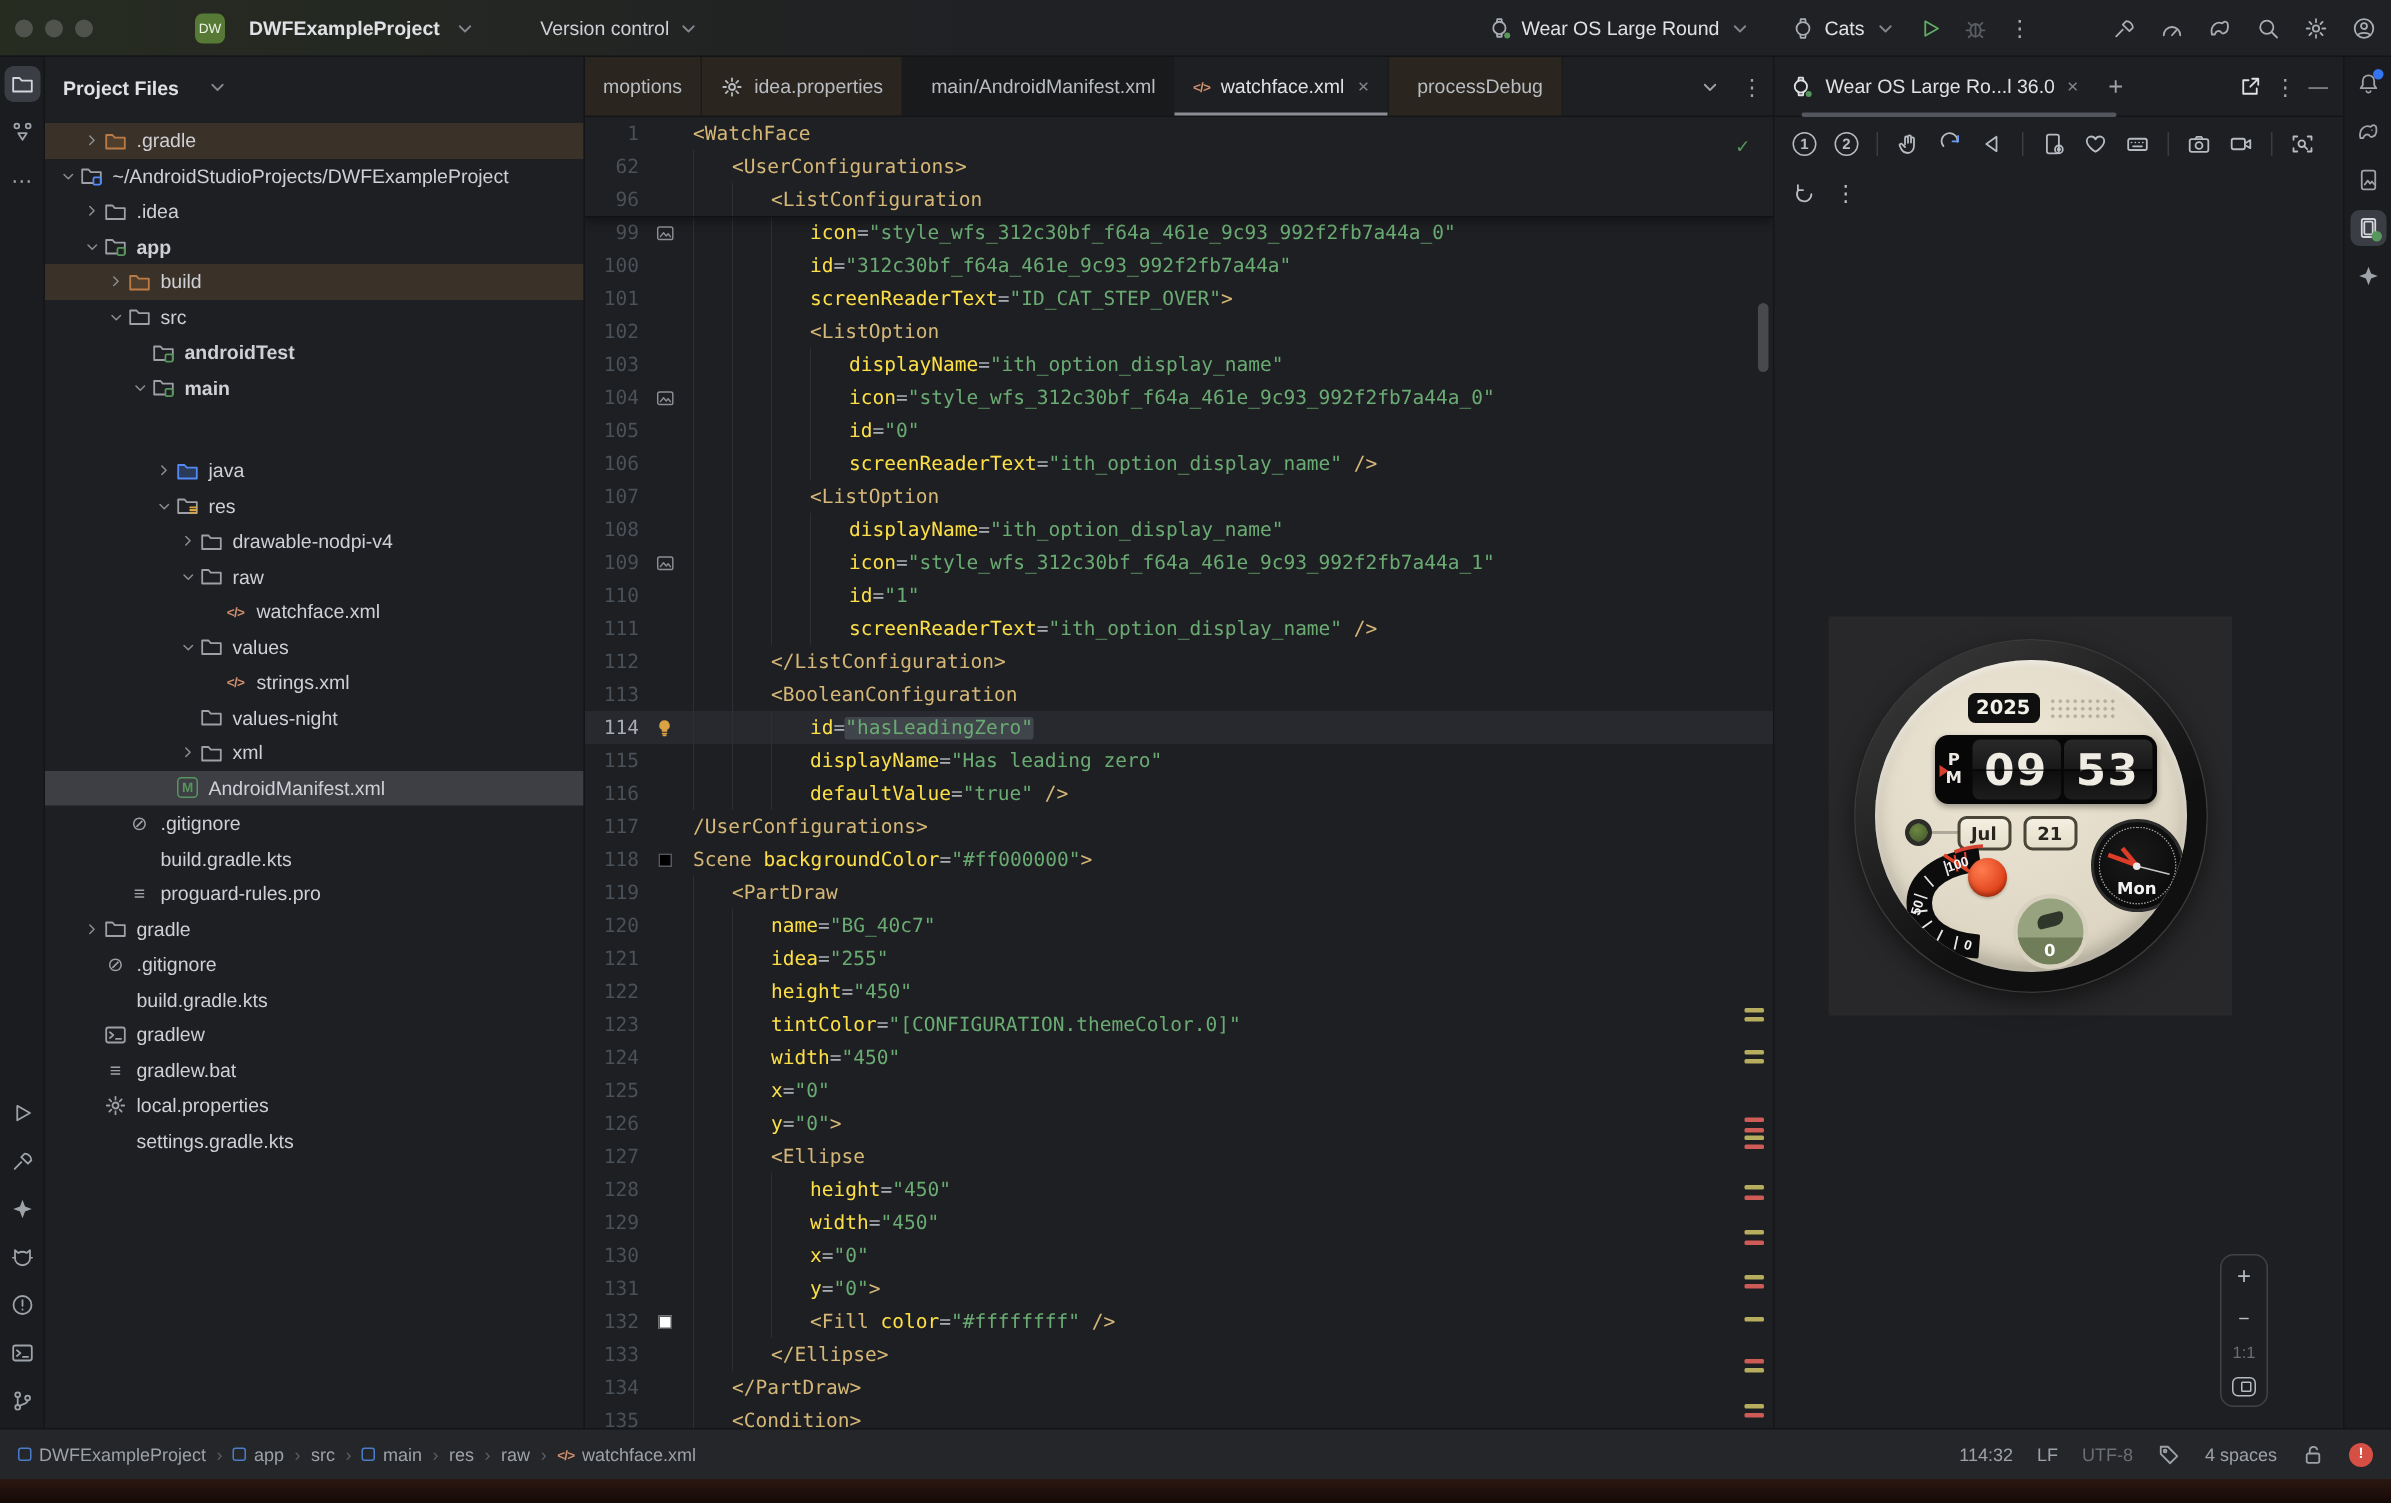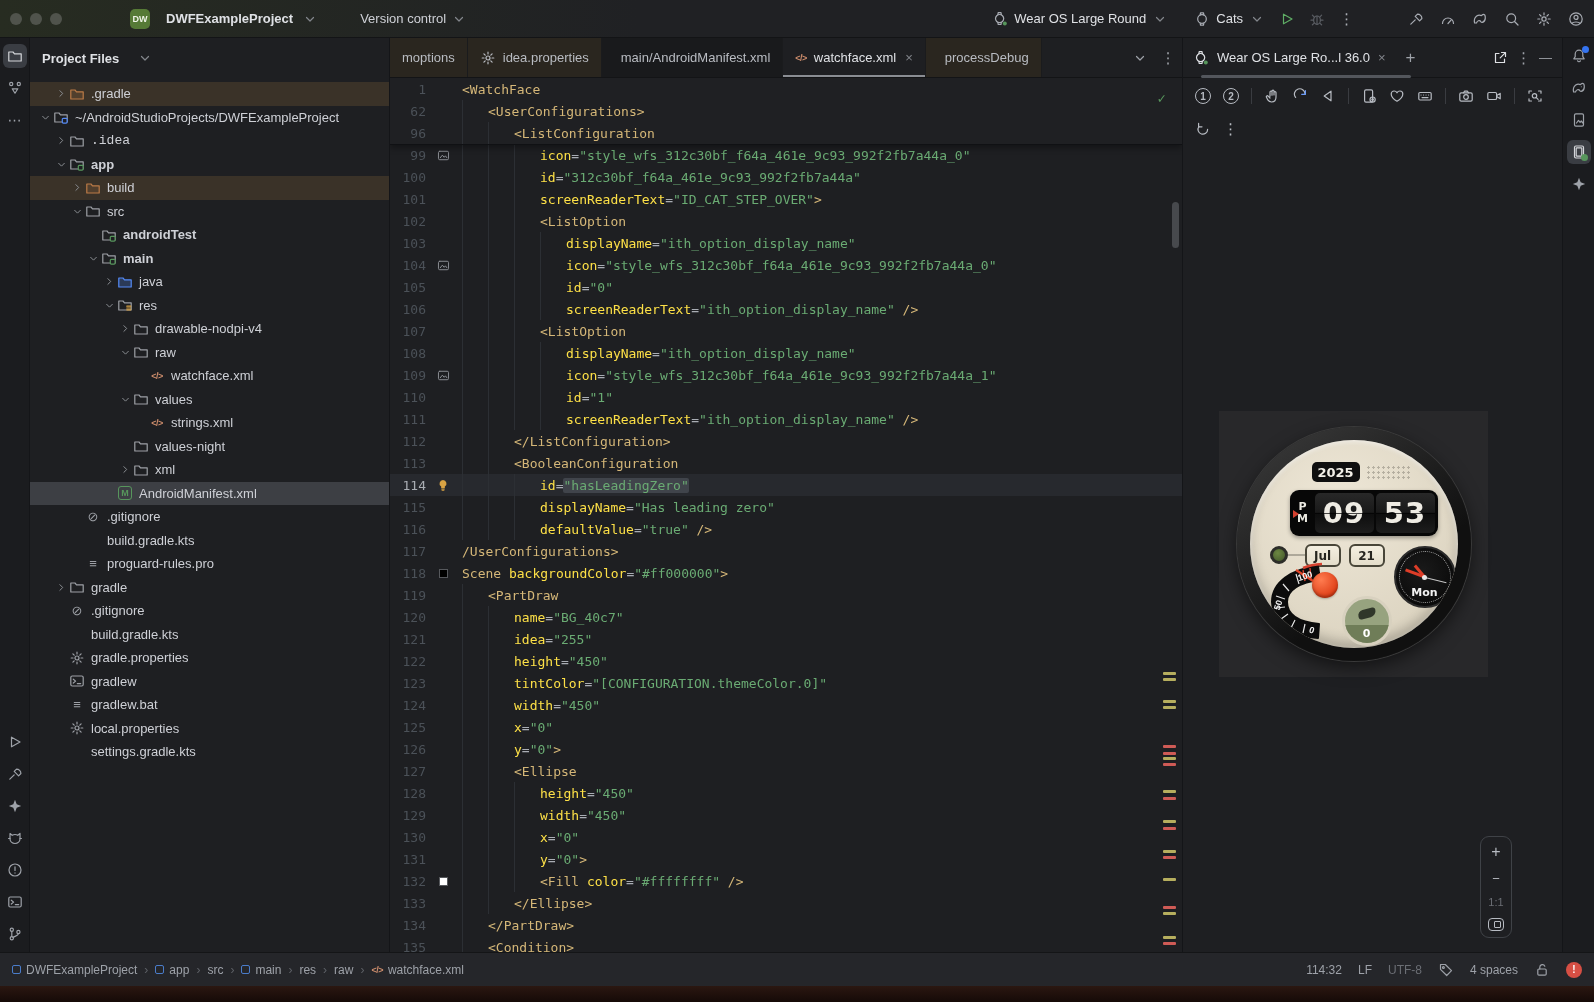--- a/index.html
+++ b/index.html
@@ -8,21 +8,21 @@
        font-family:"Liberation Sans",sans-serif;font-size:13px;overflow:hidden;position:relative}
   .ic{display:inline-flex;align-items:center;justify-content:center;flex:none}
   .ic svg{display:block}
 
   
   #titlebar{height:38px;display:flex;align-items:center;
     background:linear-gradient(90deg,#272c21 0%,#202124 40%,#202124 100%);
     border-bottom:1px solid #131416;padding:0 10px}
   .tl{width:12px;height:12px;border-radius:50%;background:#50534c;margin-right:8px}
   .proj-ic{width:20px;height:20px;border-radius:5px;background:#567a36;color:#eef3e6;
-    font-size:9px;font-weight:bold;display:flex;align-items:center;justify-content:center;margin:0 8px 0 60px}
+    font-size:9px;font-weight:normal;display:flex;align-items:center;justify-content:center;margin:0 8px 0 60px}
   .tb-label{color:#dfe1e5;font-weight:bold;margin-right:4px}
   .tb-item{display:flex;align-items:center;gap:5px;color:#ced0d6;padding:4px 8px;border-radius:6px;cursor:default}
   .chev{color:#83868c}
   .tb-right{margin-left:auto;display:flex;align-items:center;gap:14px;color:#a8acb3}
   .tb-run{color:#5fad65}
   .tb-dim{color:#5a5d63}
   .tb-sel{display:flex;align-items:center;gap:6px}
 
   
   #main{position:absolute;top:38px;left:0;right:0;height:914px;display:flex}
@@ -371,21 +371,21 @@
             </svg>
           </span>
           <span class="ticn">
             <svg viewBox="0 0 16 16" width="16" height="16" fill="none" stroke="currentColor" stroke-width="1.2" stroke-linecap="round" stroke-linejoin="round">
               <path d="M1.8 4h4.2l1.5 1.8h6.7V13H1.8z"></path>
               <rect x="9.3" y="9.3" width="4.8" height="4.8" rx="1" fill="#1e1f22" stroke="#548af7"></rect>
             </svg>
           </span>
           <span>~/AndroidStudioProjects/DWFExampleProject</span>
         </div>
-        <div class="trow" style="padding-left: 24px; font-family: Liberation Mono, monospace;">
+        <div class="trow" style="padding-left: 24px;">
           <span class="tchev">
             <svg viewBox="0 0 16 16" width="13" height="13" fill="none" stroke="currentColor" stroke-width="1.2" stroke-linecap="round" stroke-linejoin="round">
               <path d="M6 4.5l3.5 3.5L6 11.5"></path>
             </svg>
           </span>
           <span class="ticn">
             <svg viewBox="0 0 16 16" width="16" height="16" fill="none" stroke="currentColor" stroke-width="1.2" stroke-linecap="round" stroke-linejoin="round">
               <path d="M1.8 4h4.2l1.5 1.8h6.7V13H1.8z"></path>
             </svg>
           </span>
@@ -448,21 +448,21 @@
             </svg>
           </span>
           <span class="ticn">
             <svg viewBox="0 0 16 16" width="16" height="16" fill="none" stroke="currentColor" stroke-width="1.2" stroke-linecap="round" stroke-linejoin="round">
               <path d="M1.8 4h4.2l1.5 1.8h6.7V13H1.8z"></path>
               <rect x="9.3" y="9.3" width="4.8" height="4.8" rx="1" fill="#1e1f22" stroke="#57965c"></rect>
             </svg>
           </span>
           <span>main</span>
         </div>
-        <div class="trow" style="padding-left: 72px;">
+        <div class="trow" style="padding-left: 72px; margin-top: 32px;">
           <span class="tchev">
             <svg viewBox="0 0 16 16" width="13" height="13" fill="none" stroke="currentColor" stroke-width="1.2" stroke-linecap="round" stroke-linejoin="round">
               <path d="M6 4.5l3.5 3.5L6 11.5"></path>
             </svg>
           </span>
           <span class="ticn">
             <svg viewBox="0 0 16 16" width="16" height="16" fill="none" stroke="currentColor" stroke-width="1.2" stroke-linecap="round" stroke-linejoin="round">
               <path d="M1.8 4h4.2l1.5 1.8h6.7V13H1.8z" stroke="#548af7" fill="rgba(84,138,247,.25)"></path>
             </svg>
           </span>
@@ -602,30 +602,20 @@
           <span class="tchev"></span>
           <span class="ticn">
             <span class="glyph">⊘</span>
           </span>
           <span>.gitignore</span>
         </div>
         <div class="trow" style="padding-left: 24px;">
           <span class="tchev"></span>
           <span class="ticn"></span>
           <span>build.gradle.kts</span>
-        </div>
-        <div class="trow" style="padding-left: 24px;">
-          <span class="tchev"></span>
-          <span class="ticn">
-            <svg viewBox="0 0 16 16" width="16" height="16" fill="none" stroke="currentColor" stroke-width="1.2" stroke-linecap="round" stroke-linejoin="round">
-              <circle cx="8" cy="8" r="2"></circle>
-              <path d="M8 2.2v1.8M8 12v1.8M2.2 8H4M12 8h1.8M3.9 3.9L5.2 5.2M10.8 10.8l1.3 1.3M12.1 3.9l-1.3 1.3M5.2 10.8l-1.3 1.3"></path>
-            </svg>
-          </span>
-          <span>gradle.properties</span>
         </div>
         <div class="trow" style="padding-left: 24px;">
           <span class="tchev"></span>
           <span class="ticn">
             <svg viewBox="0 0 16 16" width="16" height="16" fill="none" stroke="currentColor" stroke-width="1.2" stroke-linecap="round" stroke-linejoin="round">
               <rect x="1.8" y="3" width="12.4" height="10" rx="1.5"></rect>
               <path d="M4.3 6.2l2.3 1.9-2.3 1.9M8.3 10.6h3.4"></path>
             </svg>
           </span>
           <span>gradlew</span>

